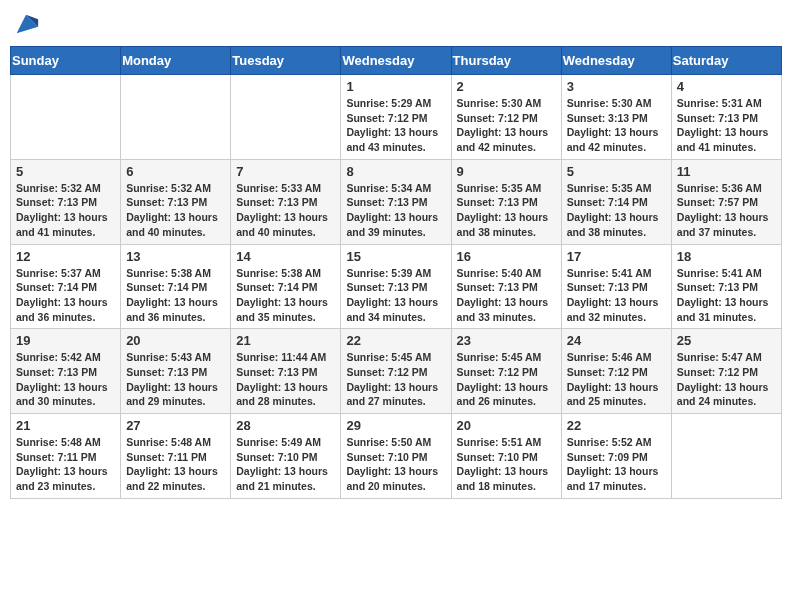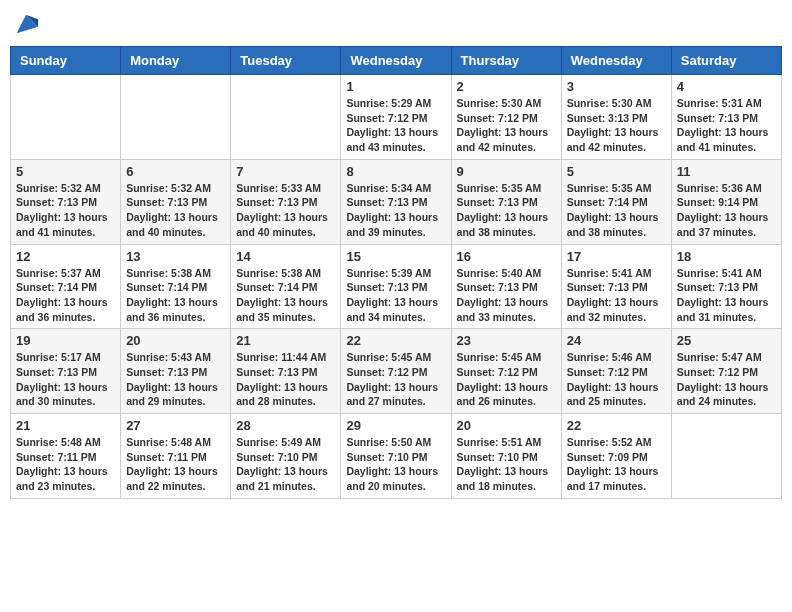--- a/index.html
+++ b/index.html
@@ -49,21 +49,21 @@
       width: 100%;
       border-collapse: collapse;
       border: 1px solid #ccc;
     }
     .calendar th {
       background: #2a6ebb;
       color: #fff;
       font-size: 13px;
       font-weight: bold;
       text-align: left;
-      padding: 6px 9px;
+      padding: 6px 1px;
       border: 1px solid #1a5099;
     }
     .calendar td {
       border: 1px solid #ccc;
       vertical-align: top;
       padding: 4px 5px;
       width: calc(100% / 7);
       height: 80px;
       font-size: 11px;
       color: #333;
@@ -195,21 +195,21 @@
         <td>
           <span class="day-number">5</span>
           <div class="day-info">Sunrise: 5:35 AM
 Sunset: 7:14 PM
 Daylight: 13 hours
 and 38 minutes.</div>
         </td>
         <td>
           <span class="day-number">11</span>
           <div class="day-info">Sunrise: 5:36 AM
-Sunset: 9:14 PM
+Sunset: 7:57 PM
 Daylight: 13 hours
 and 37 minutes.</div>
         </td>
       </tr>
       <tr>
         <td>
           <span class="day-number">12</span>
           <div class="day-info">Sunrise: 5:37 AM
 Sunset: 7:14 PM
 Daylight: 13 hours
@@ -254,21 +254,21 @@
           <span class="day-number">18</span>
           <div class="day-info">Sunrise: 5:41 AM
 Sunset: 7:13 PM
 Daylight: 13 hours
 and 31 minutes.</div>
         </td>
       </tr>
       <tr>
         <td>
           <span class="day-number">19</span>
-          <div class="day-info">Sunrise: 5:17 AM
+          <div class="day-info">Sunrise: 5:42 AM
 Sunset: 7:13 PM
 Daylight: 13 hours
 and 30 minutes.</div>
         </td>
         <td>
           <span class="day-number">20</span>
           <div class="day-info">Sunrise: 5:43 AM
 Sunset: 7:13 PM
 Daylight: 13 hours
 and 29 minutes.</div>

